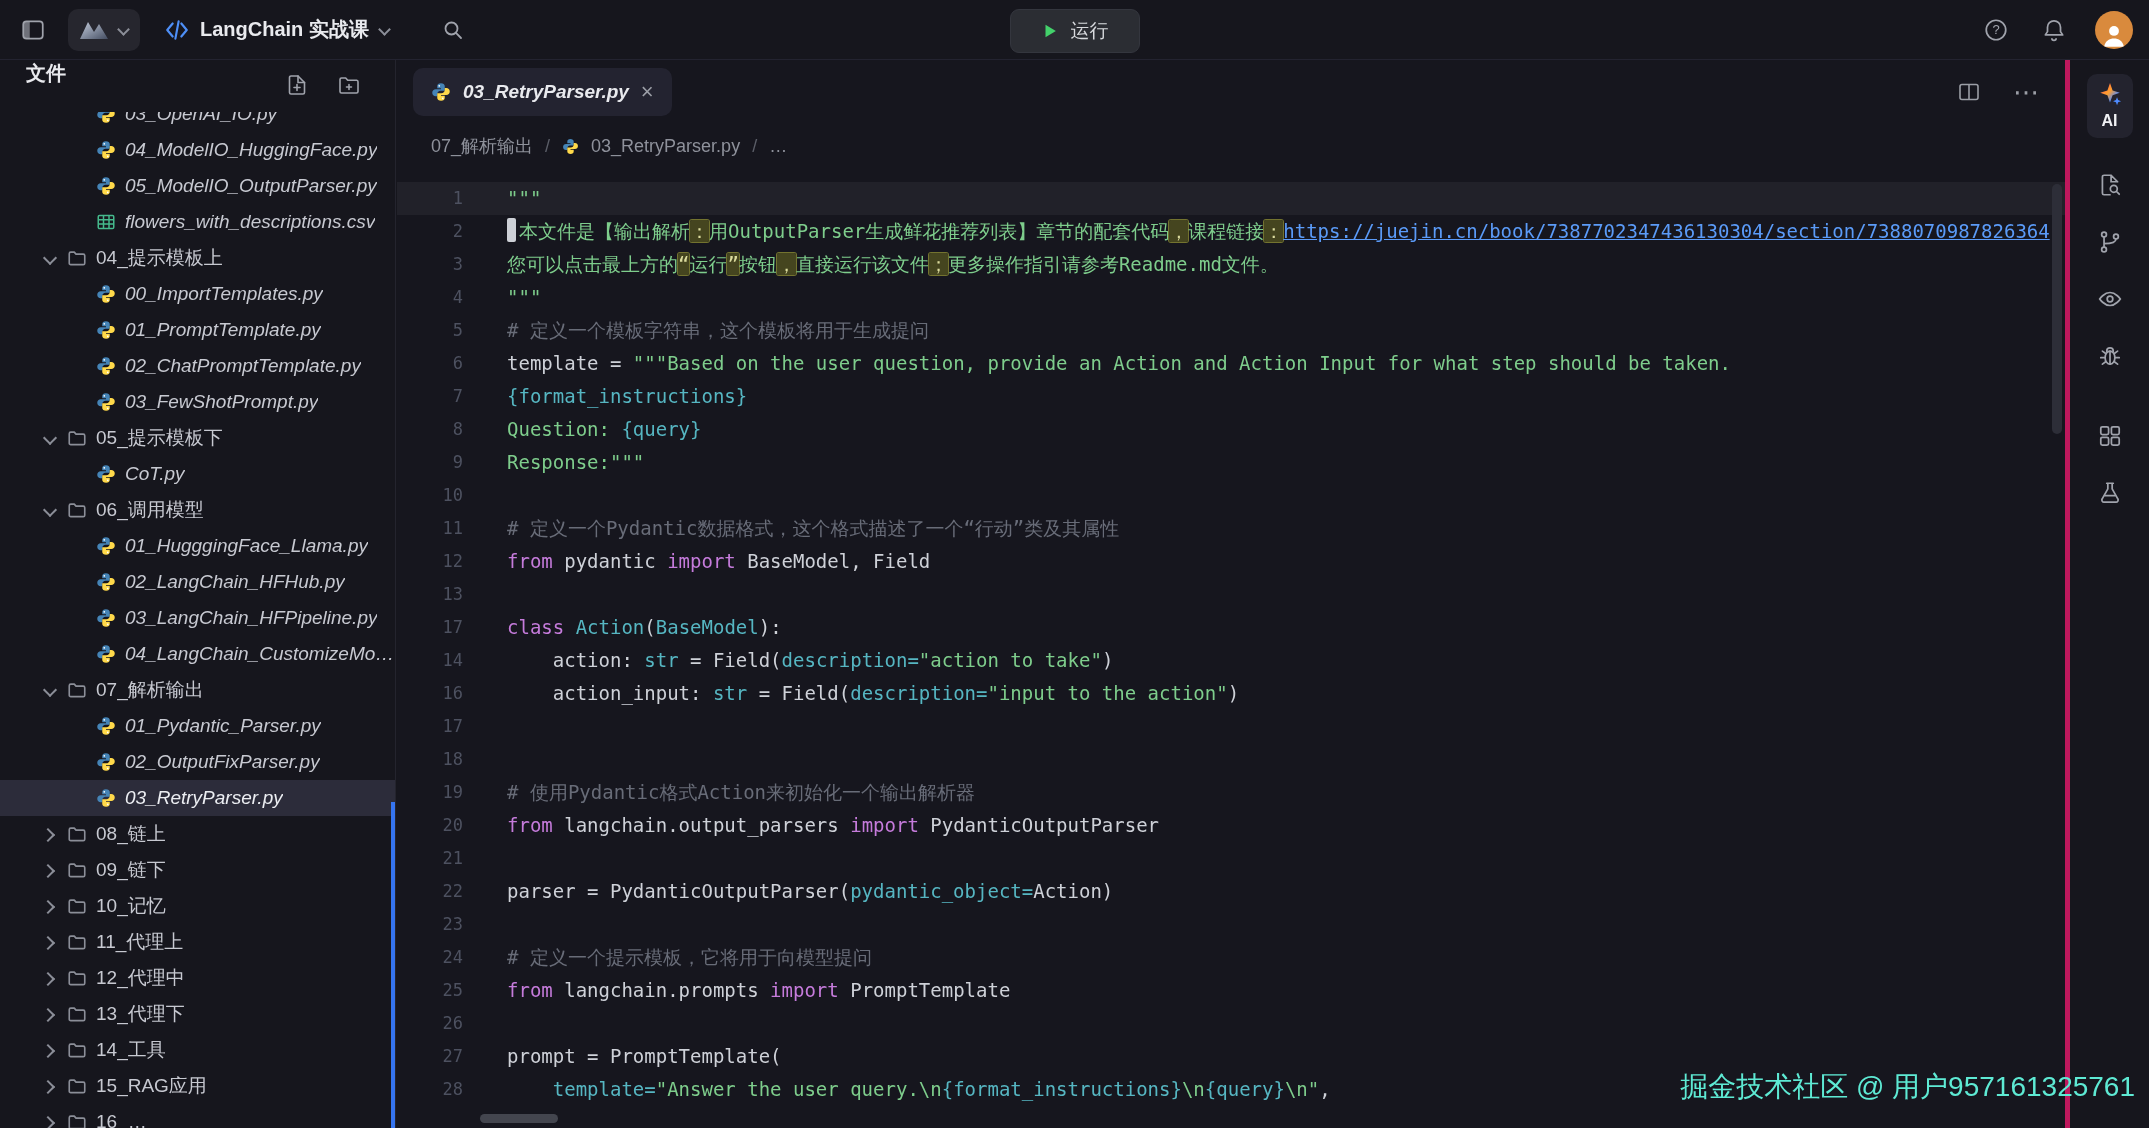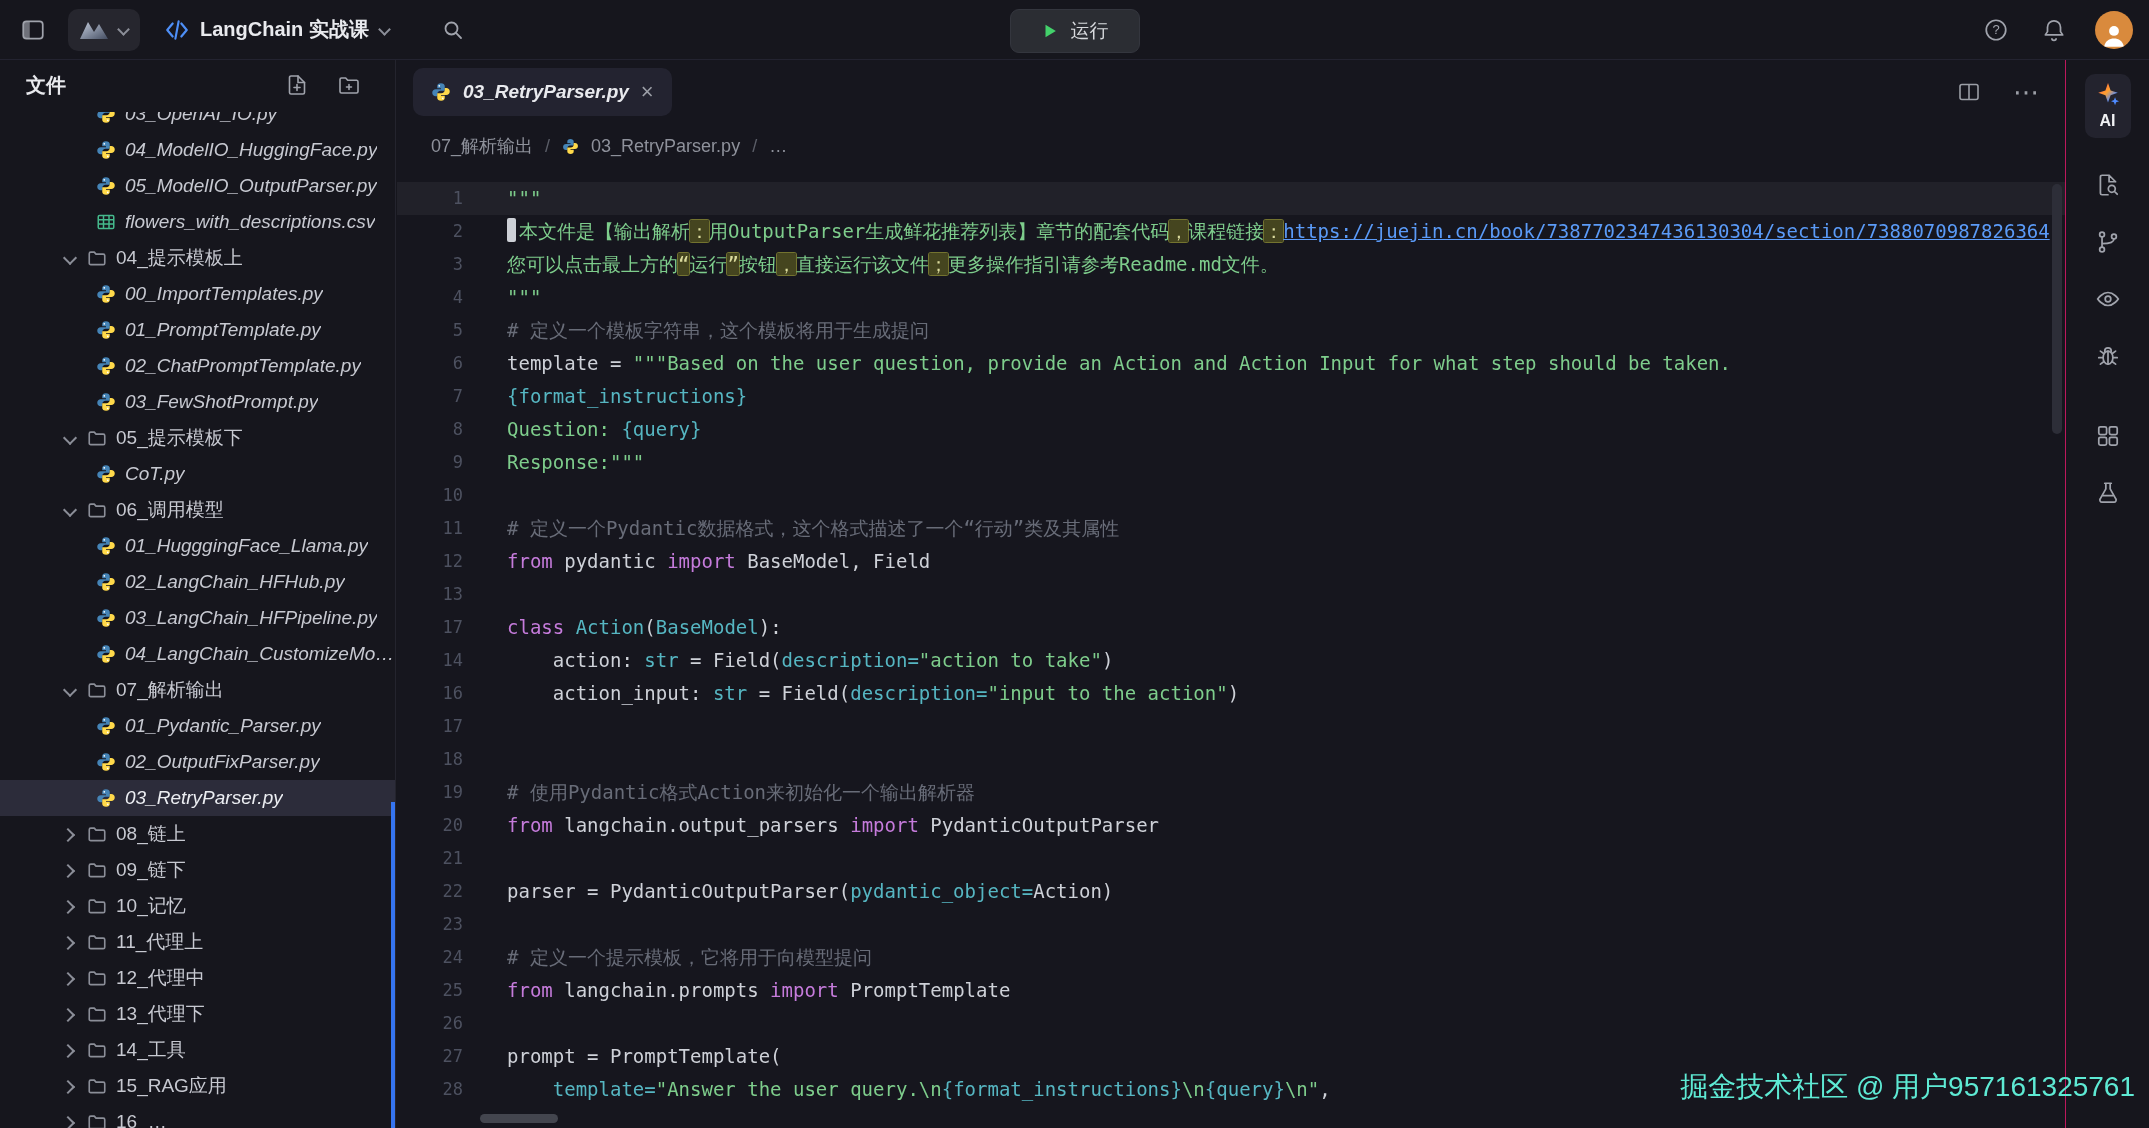--- a/index.html
+++ b/index.html
@@ -18,28 +18,28 @@
   .chev-down::before{content:"";position:absolute;left:1px;top:1px;width:7px;height:7px;
        border-right:2px solid #8b8e98;border-bottom:2px solid #8b8e98;transform:rotate(45deg);}
   .run-btn{position:absolute;left:50%;transform:translateX(-50%);top:9px;height:42px;display:flex;align-items:center;gap:12px;
        background:#2b2d33;border:1px solid #34363e;border-radius:9px;padding:0 30px;cursor:pointer;}
   .run-label{font-size:19px;color:#d8dade;}
   .tb-right{margin-left:auto;display:flex;align-items:center;gap:24px;}
   .avatar{width:38px;height:38px;border-radius:50%;background:#d98a3d;display:inline-flex;align-items:flex-end;justify-content:center;overflow:hidden;}
 
   
   .sidebar{position:absolute;top:60px;left:0;width:396px;bottom:0;background:#16161d;border-right:1px solid #24242e;box-sizing:border-box;}
-  .sb-header{display:flex;align-items:center;height:50px;padding:0 30px 0 26px;}
+  .sb-header{display:flex;height:50px;padding:0 30px 0 26px;}
   .sb-title{font-size:20px;font-weight:700;color:#e9eaee;}
   .sb-actions{margin-left:auto;display:flex;gap:20px;}
   .file-tree-viewport{position:absolute;top:52px;left:0;right:0;bottom:0;overflow:hidden;}
   .file-tree-inner{transform:translateY(-16px);}
   .tree-row{display:flex;align-items:center;height:36px;gap:9px;font-size:19px;color:#c7c9d1;white-space:nowrap;cursor:pointer;}
   .tree-row.py,.tree-row.csv{padding-left:96px;font-style:italic;}
-  .tree-row.folder-open,.tree-row.folder-closed{padding-left:60px;}
+  .tree-row.folder-open,.tree-row.folder-closed{padding-left:40px;}
   .tree-row.selected{background:#2c2c3a;color:#eceef2;}
   .tree-label{overflow:hidden;text-overflow:ellipsis;max-width:270px;}
   .fi{width:20px;height:20px;flex:none;display:inline-flex;}
   .chev{width:18px;height:18px;position:relative;flex:none;}
   .chev::before{content:"";position:absolute;left:5px;top:4px;width:8px;height:8px;
        border-right:2px solid #8b8e98;border-bottom:2px solid #8b8e98;}
   .chev.down::before{transform:rotate(45deg);}
   .chev.right::before{transform:rotate(-45deg);left:3px;top:5px;}
   .sb-accent{position:absolute;right:0;top:742px;bottom:0;width:4px;background:#3574f0;cursor:col-resize;}
 
@@ -63,21 +63,21 @@
   .lc{padding-left:44px;white-space:pre;}
   .sg-p{color:#ced1d8;} .sg-s{color:#7ecd8c;} .sg-k{color:#c57bdb;} .sg-c{color:#686c78;}
   .sg-t{color:#56b6c2;} .sg-v{color:#56b6c2;} .sg-a{color:#56b6c2;}
   .sg-l{color:#5b9bf8;text-decoration:underline;}
   .sg-h{color:#dcdc9e;background:#45451f;box-shadow:0 0 0 1px #73732f;border-radius:2px;}
   .caret{display:inline-block;width:9px;height:24px;background:#cdd0d6;border-radius:2px;vertical-align:-4px;margin-right:3px;}
   .hthumb{position:absolute;left:83px;bottom:5px;width:78px;height:9px;border-radius:5px;background:#43454e;cursor:pointer;}
   .vthumb{position:absolute;right:3px;top:16px;width:10px;height:250px;border-radius:5px;background:#2d2e38;cursor:pointer;}
 
   
-  .rightrail{position:absolute;top:60px;right:0;width:84px;bottom:0;background:#16161d;border-left:1px solid #be185d;
+  .rightrail{position:absolute;top:60px;right:0;width:84px;bottom:0;background:#16161d;border-left:5px solid #be185d;
        box-sizing:border-box;display:flex;flex-direction:column;align-items:center;}
   .ai-btn{margin-top:14px;display:flex;flex-direction:column;align-items:center;gap:4px;background:#23232e;border-radius:10px;
        padding:8px 10px;cursor:pointer;}
   .ai-label{font-size:16px;font-weight:700;color:#f0f1f4;}
   .rail-icons1{margin-top:34px;display:flex;flex-direction:column;gap:31px;align-items:center;}
   .rail-icons2{margin-top:54px;display:flex;flex-direction:column;gap:31px;align-items:center;}
   .rail-icon{cursor:pointer;display:inline-flex;}
 
   .watermark{position:absolute;right:14px;bottom:22px;font-size:28px;color:#5eead4;z-index:60;pointer-events:none;}
 </style>

